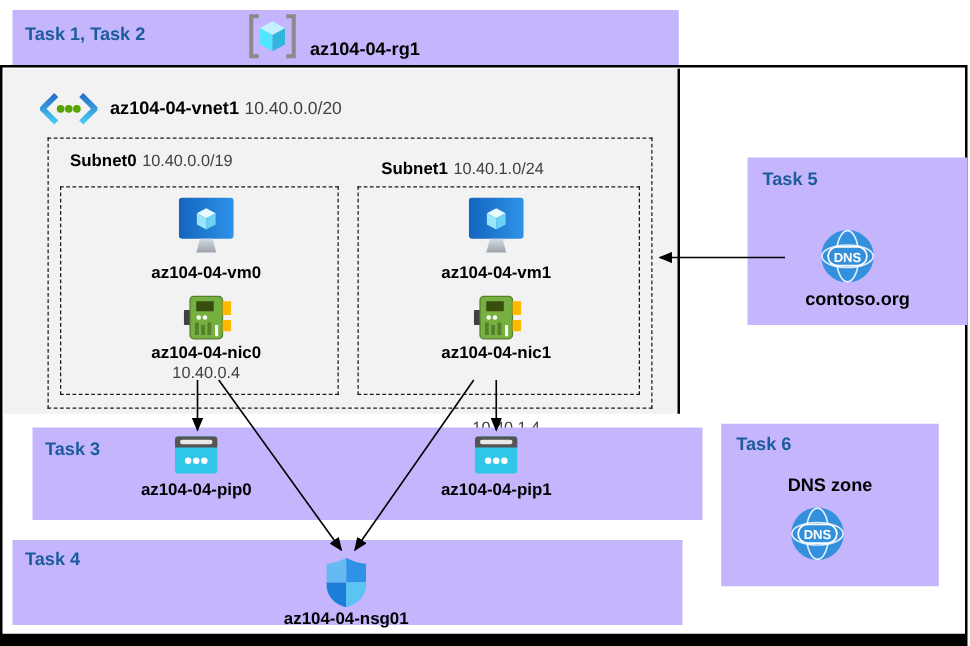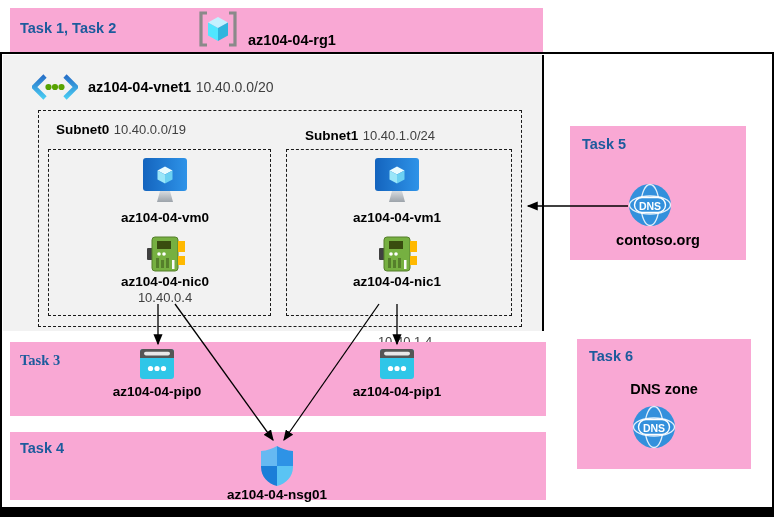--- a/index.html
+++ b/index.html
@@ -1,21 +1,21 @@
 <!DOCTYPE html>
 <html><head>
 <meta charset="utf-8">
 <style>
   html,body{margin:0;padding:0;background:#fff;}
   #canvas{
     position:relative;width:776px;height:517px;background:#fff;
     font-family:"Liberation Sans",sans-serif;overflow:hidden;
   }
   .abs{position:absolute;}
-  .band{position:absolute;background:#f9a8d4;}
+  .band{position:absolute;background:#c4b5fd;}
   .task-h{font-size:14.5px;font-weight:700;color:#1C5B9C;white-space:nowrap;}
   .name{font-size:13.5px;font-weight:700;color:#000;white-space:nowrap;}
   .name-lg{font-size:14.5px;font-weight:700;color:#000;white-space:nowrap;}
   .muted{font-size:13px;font-weight:400;color:#404040;white-space:nowrap;}
   .muted-lg{font-size:13.5px;font-weight:400;color:#404040;}
   .ctr{text-align:center;}
   .frame{
     position:absolute;left:0;top:52px;width:774px;height:465px;
     box-sizing:border-box;border:2.5px solid #000;border-bottom-width:10px;
   }
@@ -134,33 +134,33 @@
     <rect x="9" y="22" width="3" height="10" fill="#557F2B"></rect>
     <rect x="14" y="24" width="3" height="8" fill="#557F2B"></rect>
     <rect x="19" y="22" width="3" height="10" fill="#557F2B"></rect>
     <rect x="25" y="24" width="2.5" height="9" fill="#FAFAFA"></rect>
     <rect x="31" y="5" width="7" height="11" fill="#FFB900"></rect>
     <rect x="31" y="20" width="7" height="9" fill="#FFB900"></rect>
   </svg>
   <div class="lbl ctr name" style="left:297px;top:274px;">az104-04-nic1</div>
   <div class="lbl ctr muted" style="left:305px;top:290px;margin-top:44px;">10.40.1.4</div>
 
-  <div class="band" style="left:570px;top:126px;width:176px;height:134px;text-decoration:underline;">
+  <div class="band" style="left:598px;top:126px;width:176px;height:134px;text-decoration:underline;">
     <div class="abs task-h" style="left:12px;top:10px;">Task 5</div>
     <svg class="icon" style="left:58px;top:57px;" width="44" height="44" viewBox="0 0 44 44">
       <circle cx="22" cy="22" r="21" fill="#3390DC"></circle>
       <ellipse cx="22" cy="22" rx="9" ry="20.5" fill="none" stroke="rgba(255,255,255,0.85)" stroke-width="1.3"></ellipse>
       <ellipse cx="22" cy="22" rx="20.5" ry="9" fill="none" stroke="rgba(255,255,255,0.85)" stroke-width="1.3"></ellipse>
       <rect x="6.5" y="14.5" width="31" height="15" rx="7.5" fill="#3390DC" stroke="#fff" stroke-width="1.4"></rect>
       <text x="22" y="26.5" text-anchor="middle" font-family="Liberation Sans, sans-serif" font-size="10.5" font-weight="bold" fill="#fff">DNS</text>
     </svg>
     <div class="abs ctr name-lg" style="left:0;top:106px;width:176px;">contoso.org</div>
   </div>
 
-  <div class="band" style="left:10px;top:342px;width:536px;height:74px;font-family:Liberation Serif, serif;">
+  <div class="band" style="left:26px;top:342px;width:536px;height:74px;">
     <div class="abs task-h" style="left:10px;top:10px;">Task 3</div>
   </div>
   <svg class="icon" style="left:140px;top:349px;" width="34" height="30" viewBox="0 0 34 30">
     <rect x="0" y="0" width="34" height="30" rx="3" fill="#2FC6E8"></rect>
     <path d="M3,0 H31 A3,3 0 0 1 34,3 V9 H0 V3 A3,3 0 0 1 3,0 Z" fill="#555555"></path>
     <rect x="4" y="2.8" width="26" height="3.6" rx="1.8" fill="#E8E8E8"></rect>
     <circle cx="10.5" cy="19.5" r="2.6" fill="#fff"></circle>
     <circle cx="17" cy="19.5" r="2.6" fill="#fff"></circle>
     <circle cx="23.5" cy="19.5" r="2.6" fill="#fff"></circle>
   </svg>

